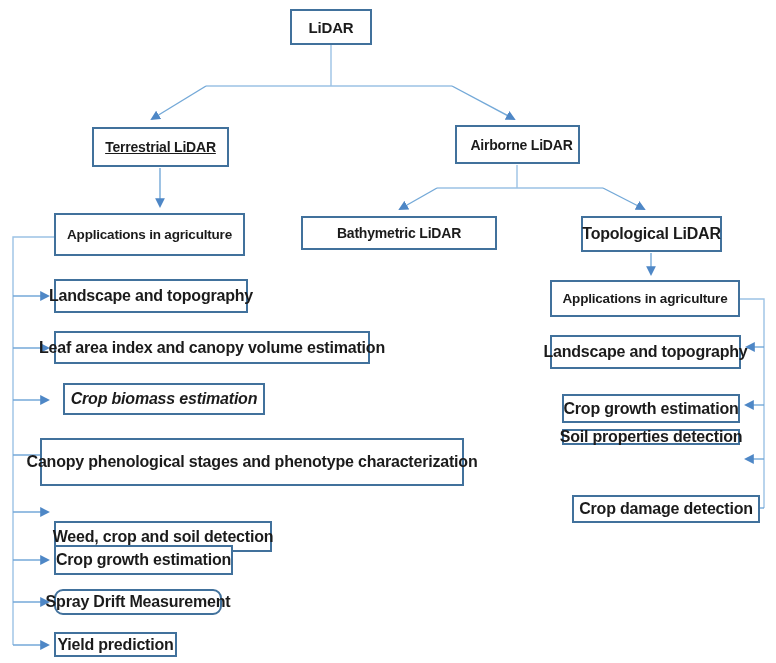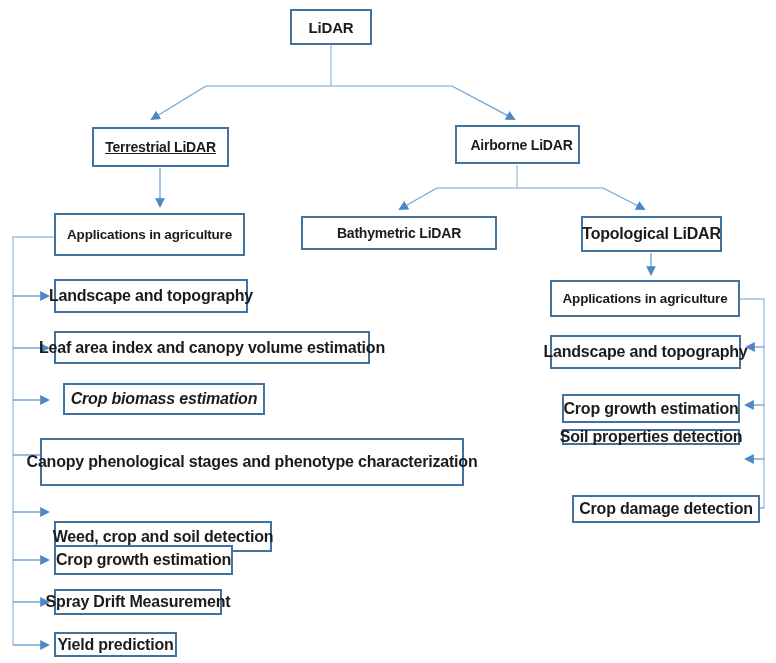--- a/index.html
+++ b/index.html
@@ -76,21 +76,21 @@
   <div class="node" style="left:301px;top:216px;width:196px;height:34px;font-size:14px;">Bathymetric LiDAR</div>
   <div class="node" style="left:581px;top:216px;width:141px;height:36px;">Topological LiDAR</div>
 
   <div class="node" style="left:54px;top:213px;width:191px;height:43px;font-size:13.5px;">Applications in agriculture</div>
   <div class="node" style="left:54px;top:279px;width:194px;height:34px;">Landscape and topography</div>
   <div class="node" style="left:54px;top:331px;width:316px;height:33px;">Leaf area index and canopy volume estimation</div>
   <div class="node" style="left:63px;top:383px;width:202px;height:32px;font-style:italic;">Crop biomass estimation</div>
   <div class="node" style="left:40px;top:438px;width:424px;height:48px;">Canopy phenological stages and phenotype characterization</div>
   <div class="node" style="left:54px;top:497px;width:218px;height:31px;margin-top:24px;">Weed, crop and soil detection</div>
   <div class="node" style="left:54px;top:545px;width:179px;height:30px;">Crop growth estimation</div>
-  <div class="node" style="left:54px;top:589px;width:168px;height:26px;">Spray Drift Measurement</div>
+  <div class="node" style="left:54px;top:589px;width:168px;height:26px;border-radius:9px;">Spray Drift Measurement</div>
   <div class="node" style="left:54px;top:632px;width:123px;height:25px;">Yield prediction</div>
 
   <div class="node" style="left:550px;top:280px;width:190px;height:37px;font-size:13.5px;">Applications in agriculture</div>
   <div class="node" style="left:550px;top:335px;width:191px;height:34px;">Landscape and topography</div>
   <div class="node" style="left:562px;top:394px;width:178px;height:29px;">Crop growth estimation</div>
   <div class="node" style="left:562px;top:429px;width:178px;height:16px;">Soil properties detection</div>
   <div class="node" style="left:572px;top:495px;width:188px;height:28px;">Crop damage detection</div>
 
 </div>
 

